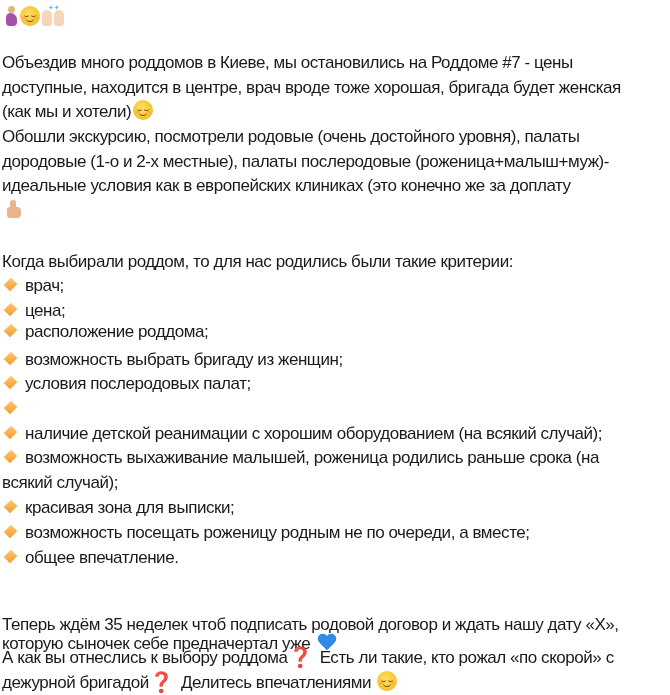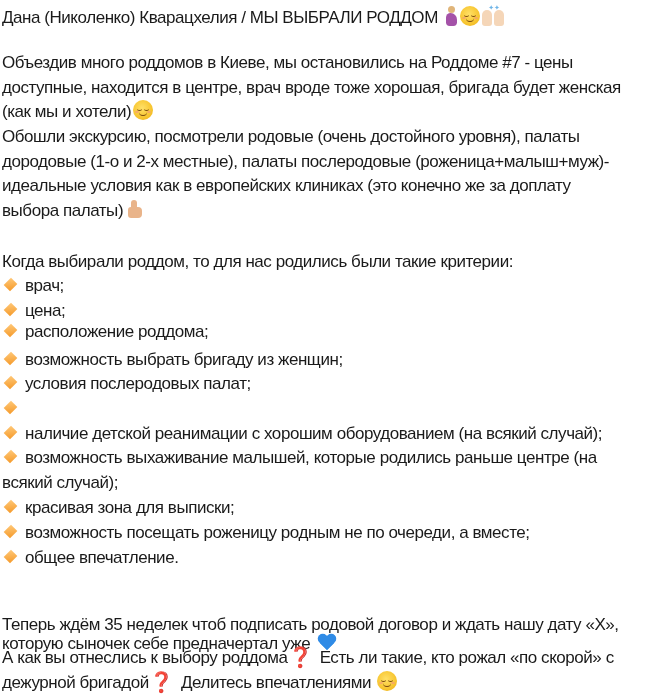--- a/index.html
+++ b/index.html
@@ -148,47 +148,46 @@
     margin: 0 10px 0 4px;
     vertical-align: 2px;
   }
 </style>
 </head>
 <body>
 
 <div class="wrap">
 
   <div class="line title">
-    <span>Дана (Николенко) Кварацхелия / МЫ ВЫБРАЛИ РОДДОМ</span>
     <span class="emoji pregnant"><span class="head"></span><span class="body"></span></span><span class="emoji smile"><span class="mouth"></span><span class="blush-l"></span><span class="blush-r"></span></span><span class="emoji hands"><span class="h1"></span><span class="h2"></span><span class="spark">✦✦</span></span>
   </div>
 
   <div class="line" style="top:51px">Объездив много роддомов в Киеве, мы остановились на Роддоме #7 - цены</div>
   <div class="line" style="top:76px">доступные, находится в центре, врач вроде тоже хорошая, бригада будет женская</div>
   <div class="line" style="top:100px">
     <span>(как мы и хотели)</span><span class="emoji smile"><span class="mouth"></span><span class="blush-l"></span><span class="blush-r"></span></span>
   </div>
 
   <div class="line" style="top:125px">Обошли экскурсию, посмотрели родовые (очень достойного уровня), палаты</div>
   <div class="line" style="top:150px">дородовые (1-о и 2-х местные), палаты послеродовые (роженица+малыш+муж)-</div>
   <div class="line" style="top:174px">идеальные условия как в европейских клиниках (это конечно же за доплату</div>
   <div class="line" style="top:199px">
-    <span>выбора палаты)</span><span class="emoji thumb"><span class="up"></span><span class="fist"></span></span>
+    <span class="emoji thumb"><span class="up"></span><span class="fist"></span></span>
   </div>
 
   <div class="line" style="top:250px">Когда выбирали роддом, то для нас родились были такие критерии:</div>
 
   <div class="line" style="top:274px"><span class="bullet"></span><span>врач;</span></div>
   <div class="line" style="top:299px"><span class="bullet"></span><span>цена;</span></div>
   <div class="line" style="top:320px"><span class="bullet"></span><span>расположение роддома;</span></div>
   <div class="line" style="top:348px"><span class="bullet"></span><span>возможность выбрать бригаду из женщин;</span></div>
   <div class="line" style="top:372px"><span class="bullet"></span><span>условия послеродовых палат;</span></div>
   <div class="line" style="top:397px"><span class="bullet"></span></div>
   <div class="line" style="top:422px"><span class="bullet"></span><span>наличие детской реанимации с хорошим оборудованием (на всякий случай);</span></div>
-  <div class="line" style="top:446px"><span class="bullet"></span><span>возможность выхаживание малышей, которые родились раньше центре (на</span></div>
+  <div class="line" style="top:446px"><span class="bullet"></span><span>возможность выхаживание малышей, роженица родились раньше срока (на</span></div>
   <div class="line" style="top:471px">всякий случай);</div>
   <div class="line" style="top:496px"><span class="bullet"></span><span>красивая зона для выписки;</span></div>
   <div class="line" style="top:521px"><span class="bullet"></span><span>возможность посещать роженицу родным не по очереди, а вместе;</span></div>
   <div class="line" style="top:546px"><span class="bullet"></span><span>общее впечатление.</span></div>
 
   <div class="line" style="top:613px">Теперь ждём 35 неделек чтоб подписать родовой договор и ждать нашу дату «Х»,</div>
   <div class="line" style="top:632px">
     <span>которую сыночек себе предначертал уже</span> <span class="emoji heart"></span>
   </div>
   <div class="line" style="top:645px">

